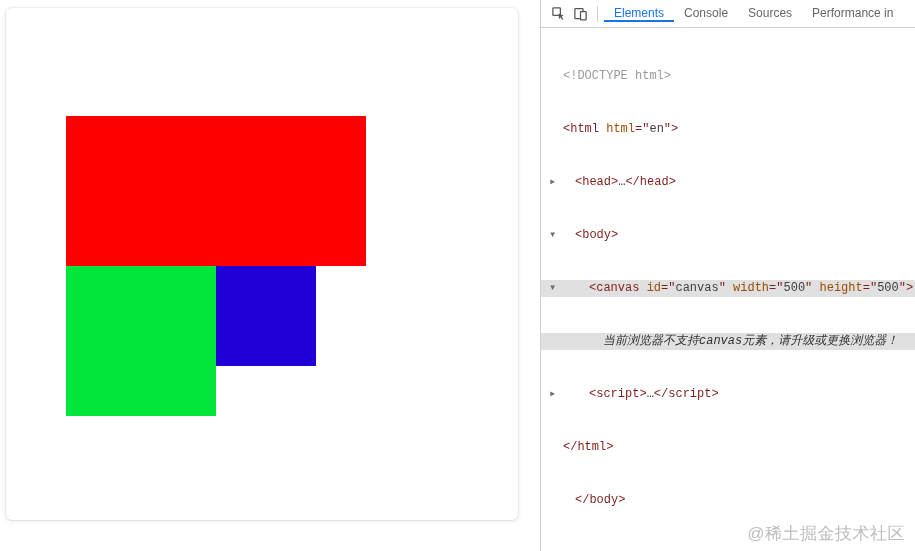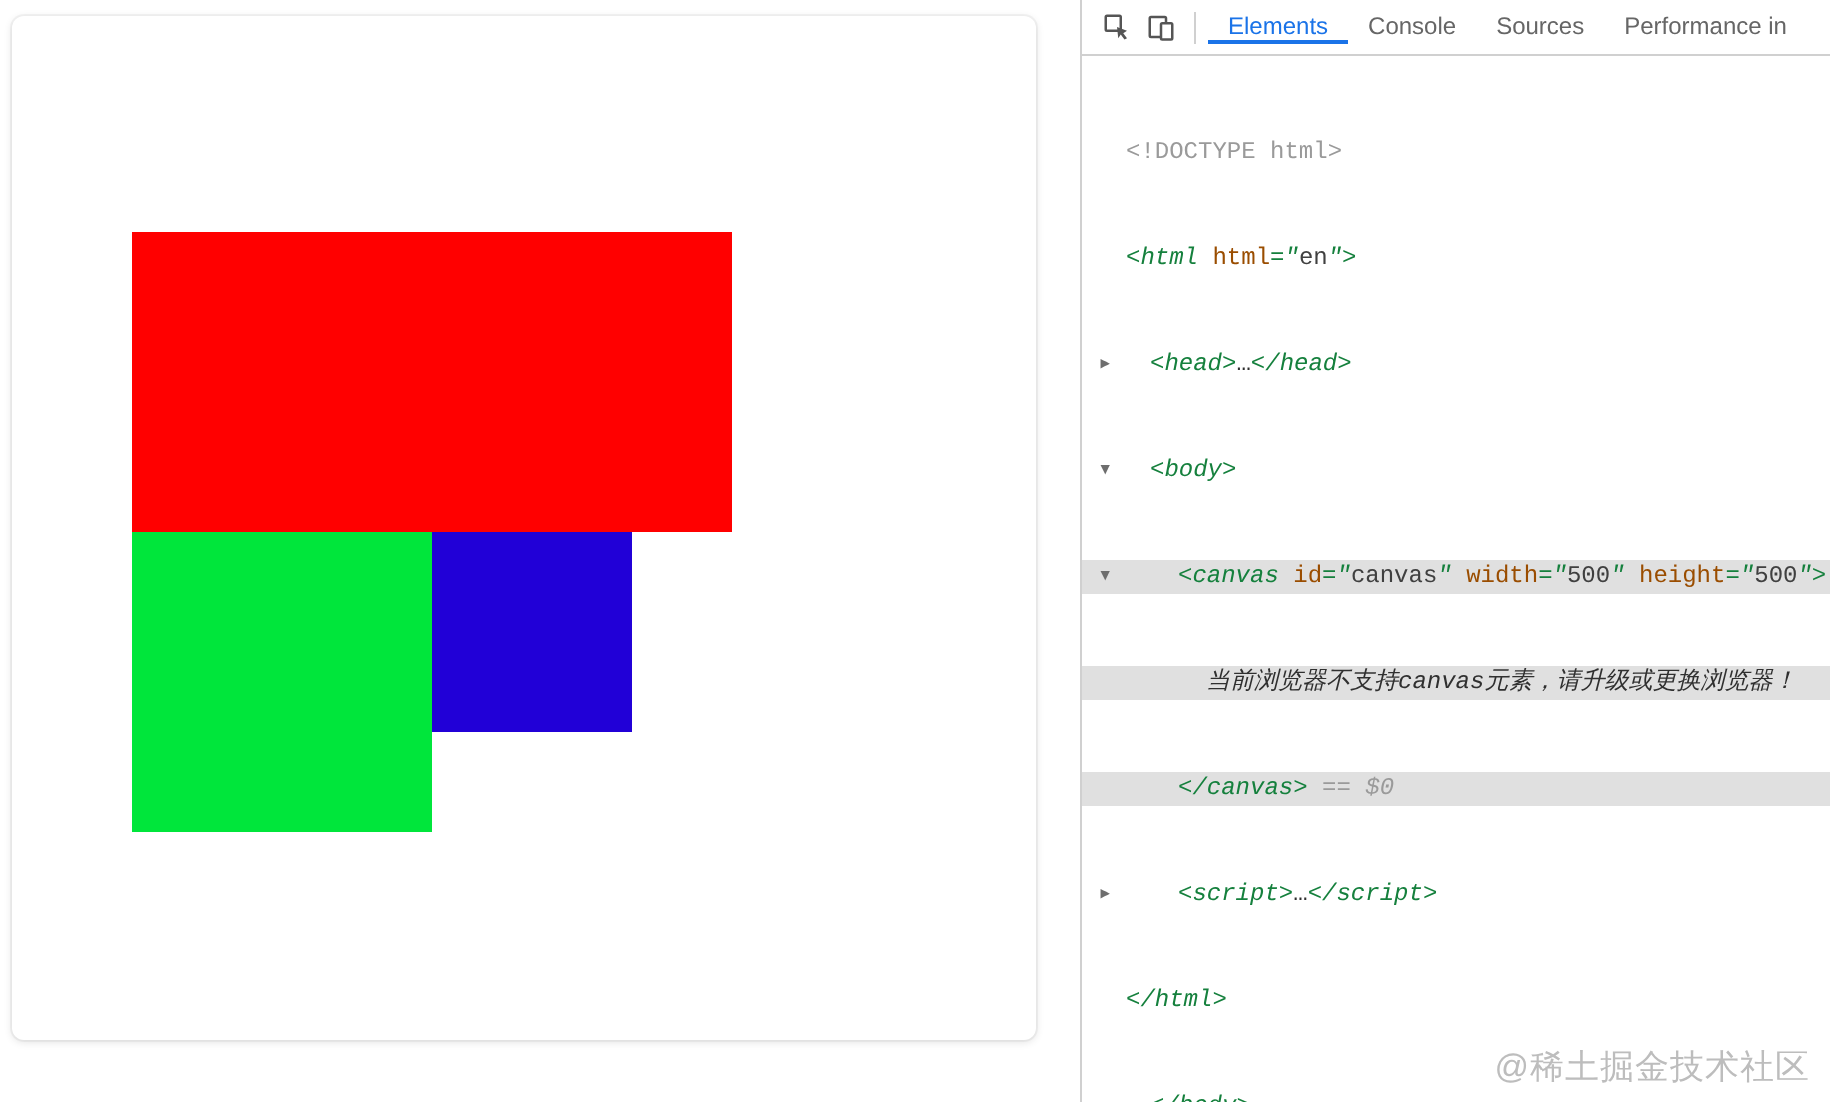--- a/index.html
+++ b/index.html
@@ -112,21 +112,21 @@
       left: 8px;
       width: 10px;
       color: #6e6e6e;
       cursor: pointer;
       user-select: none;
     }
     .i1 { padding-left: 34px; }
     .i2 { padding-left: 48px; }
     .i3 { padding-left: 62px; font-style: italic; }
     .c-doctype { color: #9a9a9a; }
-    .c-tag     { color: #15803d; font-style: italic; }
+    .c-tag     { color: #7f1d1d; }
     .c-attr    { color: #9a4d00; }
     .c-val     { color: #404040; }
     .c-ellip   { color: #303030; }
     .c-text    { color: #303030; }
     .c-eq0     { color: #9a9a9a; font-style: italic; }
 
     .watermark {
       position: absolute;
       right: 10px;
       bottom: 6px;
@@ -178,21 +178,20 @@
     <div class="dom-line"><span class="c-tag">&lt;<span>html</span></span> <span class="c-attr">html</span><span class="c-tag">=</span><span class="c-tag">"</span><span class="c-val">en</span><span class="c-tag">"</span><span class="c-tag">&gt;</span></div>
 
     <div class="dom-line i1"><span class="arrow">▸</span><span class="c-tag">&lt;<span>head</span>&gt;</span><span class="c-ellip">…</span><span class="c-tag">&lt;/<span>head</span>&gt;</span></div>
 
     <div class="dom-line i1"><span class="arrow">▾</span><span class="c-tag">&lt;<span>body</span>&gt;</span></div>
 
     <div class="dom-line i2 selected"><span class="arrow">▾</span><span class="c-tag">&lt;<span>canvas</span></span> <span class="c-attr">id</span><span class="c-tag">="</span><span class="c-val">canvas</span><span class="c-tag">"</span> <span class="c-attr">width</span><span class="c-tag">="</span><span class="c-val">500</span><span class="c-tag">"</span> <span class="c-attr">height</span><span class="c-tag">="</span><span class="c-val">500</span><span class="c-tag">"&gt;</span></div>
 
     <div class="dom-line i3 selected"><span class="c-text">当前浏览器不支持canvas元素，请升级或更换浏览器！</span></div>
 
-    <div class="dom-line i2 selected"><span class="c-tag">&lt;/<span>canvas</span>&gt;</span><span class="c-eq0"> == $0</span></div>
 
     <div class="dom-line i2"><span class="arrow">▸</span><span class="c-tag">&lt;<span>script</span>&gt;</span><span class="c-ellip">…</span><span class="c-tag">&lt;/<span>script</span>&gt;</span></div>
 
     <div class="dom-line"><span class="c-tag">&lt;/<span>html</span>&gt;</span></div>
 
     <div class="dom-line i1"><span class="c-tag">&lt;/<span>body</span>&gt;</span></div>
   </div>
 </div>
 
 <div class="watermark">@稀土掘金技术社区</div>

